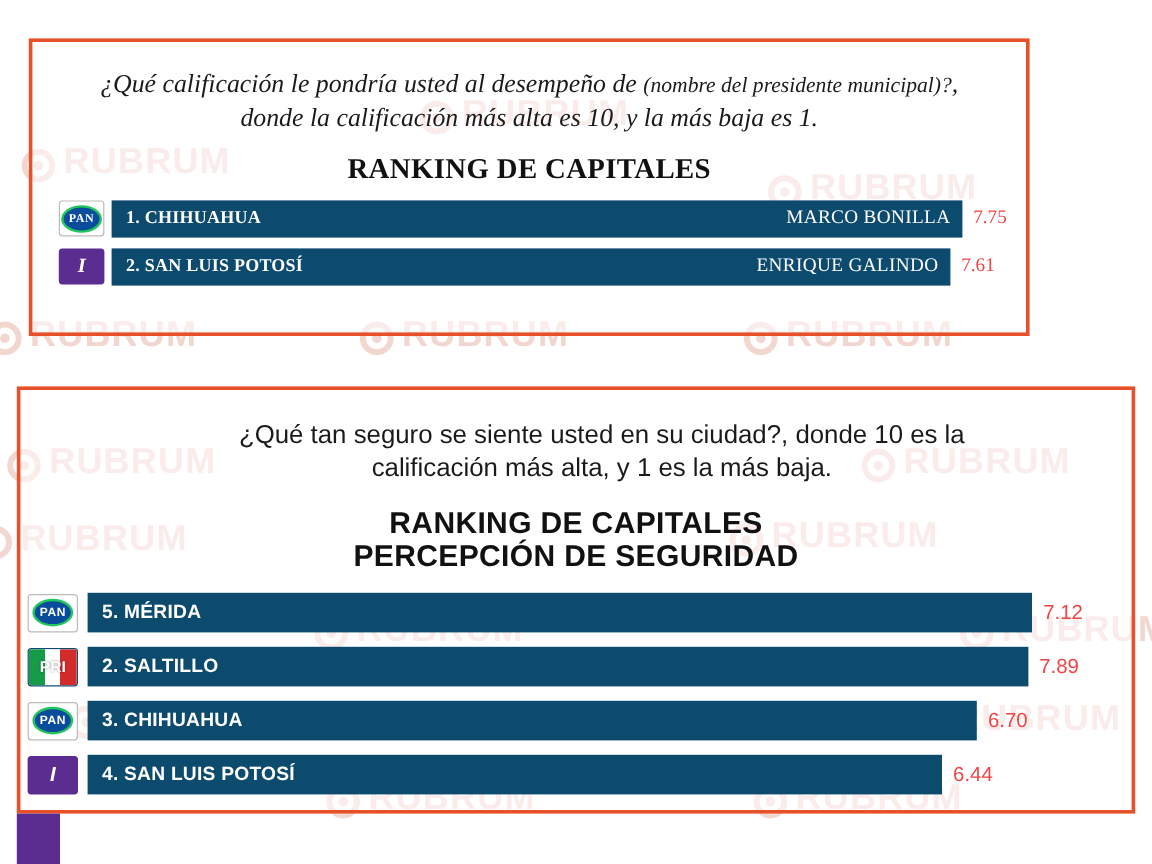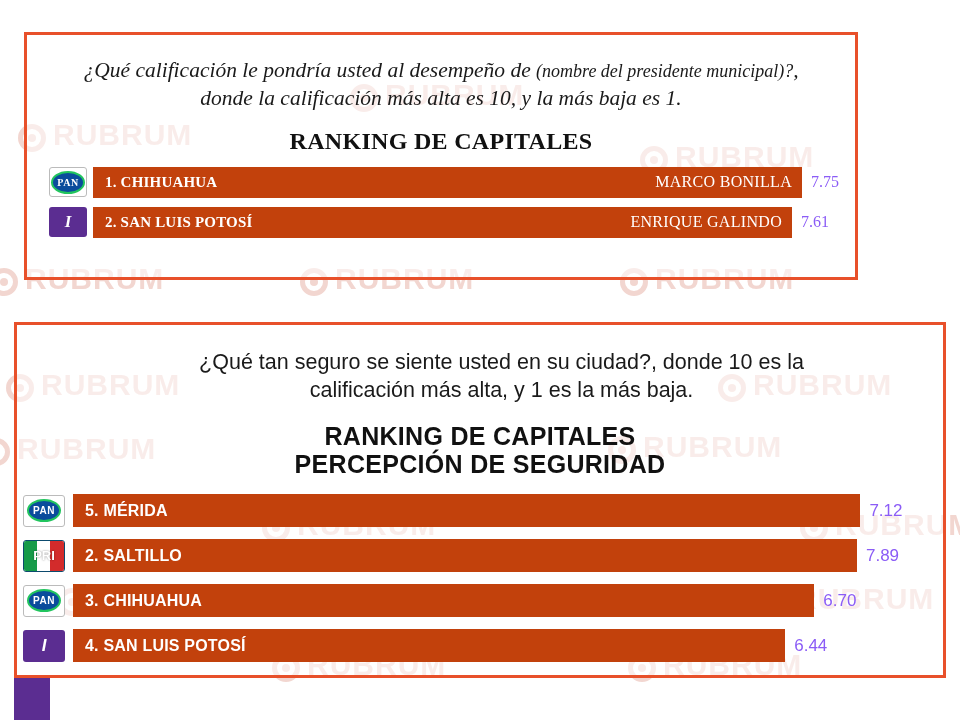--- a/index.html
+++ b/index.html
@@ -113,21 +113,21 @@
   .logo-ind{background:#5b2d91;color:#fff;font-size:17px;font-style:italic;font-weight:bold;}
 
   .bar-wrap{
     flex:1 1 auto;
     position:relative;
     height:100%;
     display:flex;
     align-items:center;
   }
   .bar{
-    background:#c2410c;
+    background:#0c4a6e;
     height:100%;
     display:flex;
     align-items:center;
     justify-content:space-between;
     color:#fff;
     box-sizing:border-box;
     padding:0 10px 0 12px;
   }
   .bar-label{
     font-weight:bold;
@@ -137,21 +137,21 @@
   }
   #panel-bottom .bar-label{font-size:16px;}
   .bar-person{
     font-size:16px;
     font-weight:normal;
     letter-spacing:.3px;
     white-space:nowrap;
   }
   .value{
     font-size:16px;
-    color:#8b5cf6;
+    color:#ef4444;
     margin-left:9px;
     white-space:nowrap;
     flex:0 0 auto;
   }
   #panel-bottom .value{font-size:17px;}
 
   .bottom-strip{
     position:absolute;
     left:14px;top:678px;width:36px;height:42px;
     background:#5b2d91;

